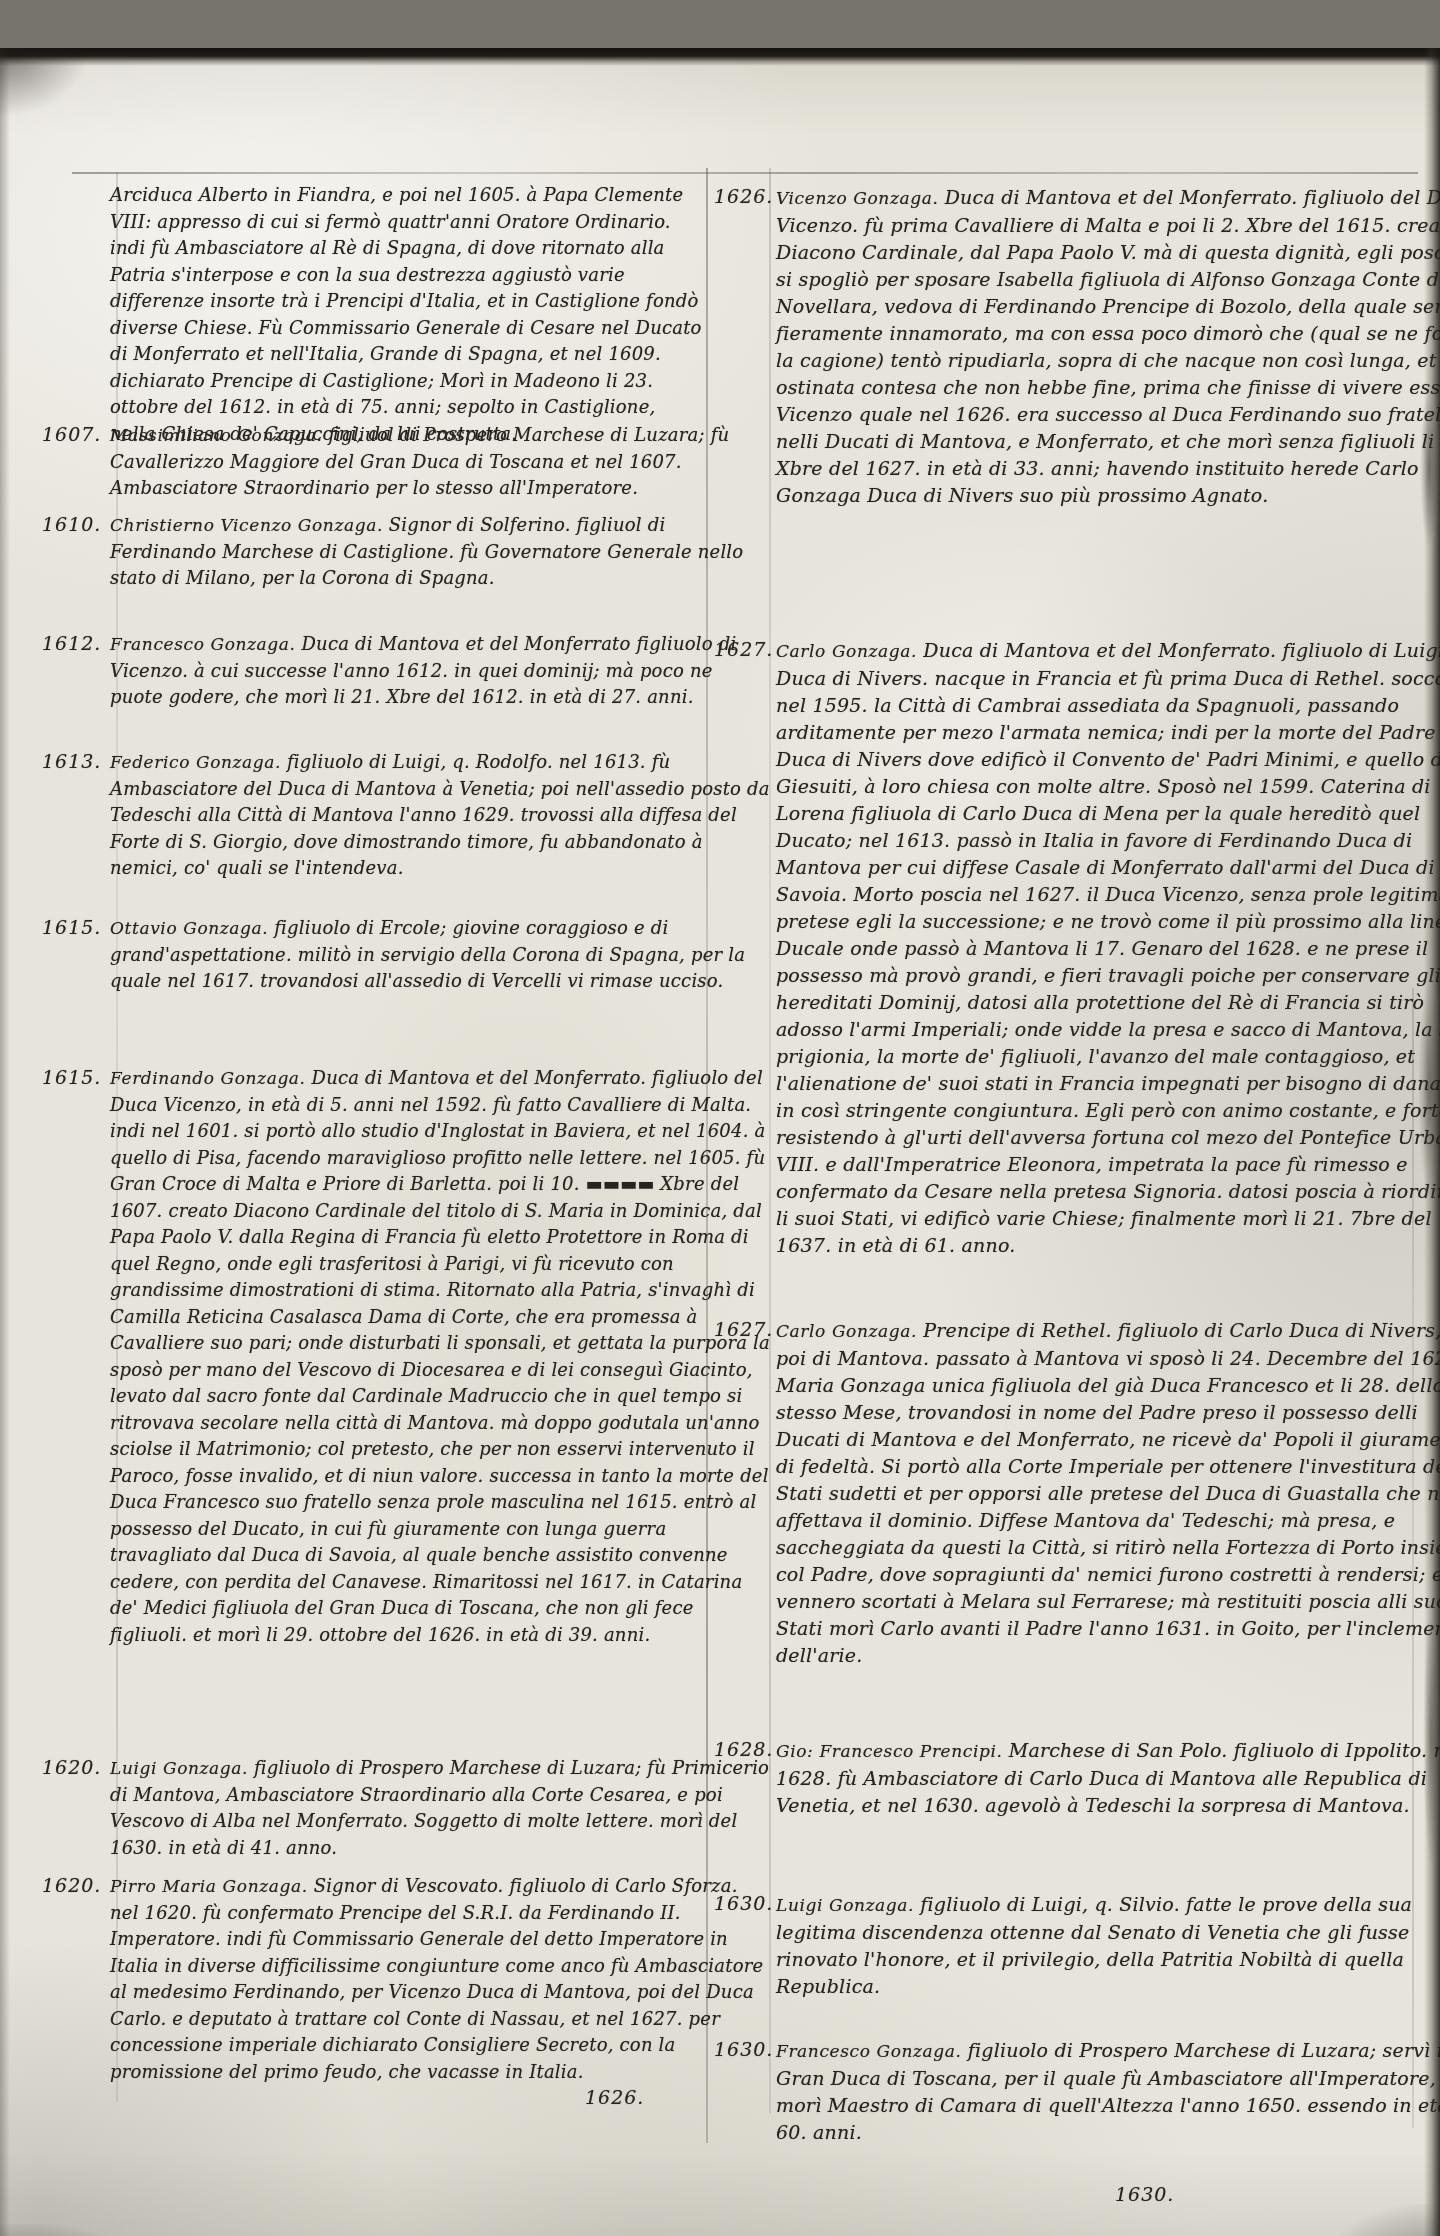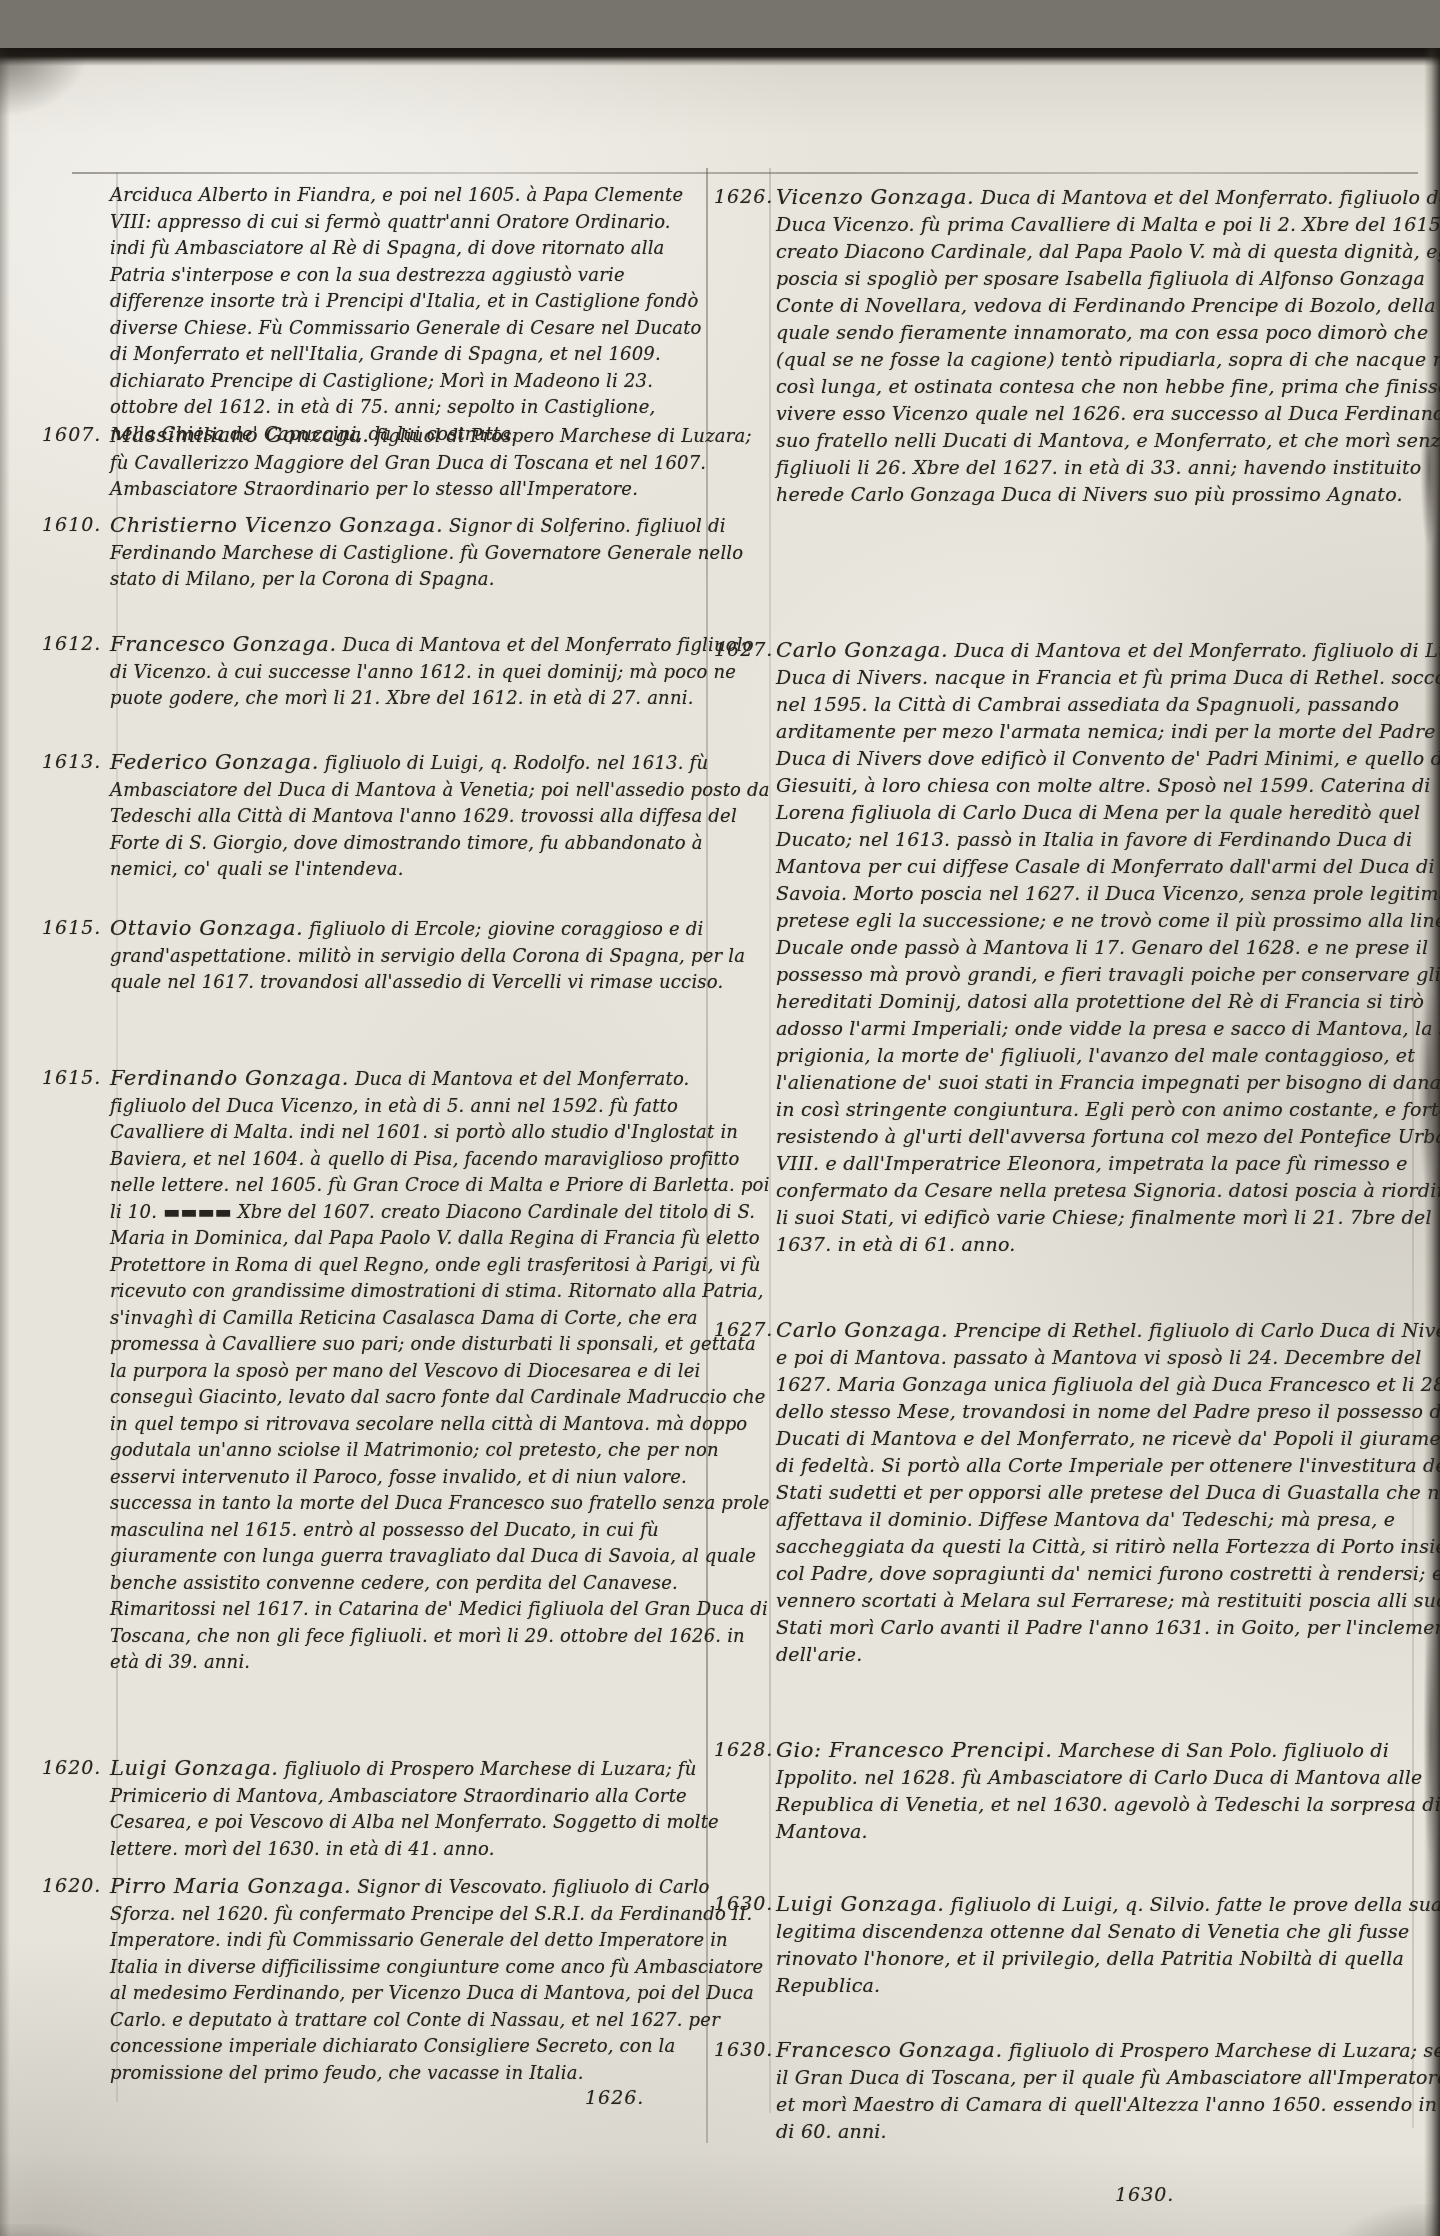--- a/index.html
+++ b/index.html
@@ -51,21 +51,21 @@
   .rule-v.far-right{left:1412px;top:940px;height:1140px;opacity:0.5;}
 
   
   .entry{position:absolute;color:#27231e;
     text-shadow:0 0 1px rgba(45,39,32,0.45);}
   .col-left .entry-body{font-style:italic;font-size:18px;line-height:26.5px;letter-spacing:0.2px;}
   .col-right .entry-body{font-style:italic;font-size:19px;line-height:27px;letter-spacing:0.2px;}
   .with-year{padding-left:68px;}
   .col-right .with-year{padding-left:62px;}
   .year{position:absolute;left:0;top:1px;font-style:italic;font-size:19px;letter-spacing:1px;color:#27231e;}
-  .name{font-size:21px;letter-spacing:0.6px;}
+  .name{font-size:17px;letter-spacing:0.6px;}
   .catchword{position:absolute;font-style:italic;font-size:19px;color:#27231e;letter-spacing:1px;
     text-shadow:0 0 1px rgba(45,39,32,0.45);}
 </style>
 </head>
 <body>
 
 <div class="paper">
 
   <div class="rule-h-top"></div>
   <div class="rule-v left-margin"></div>

